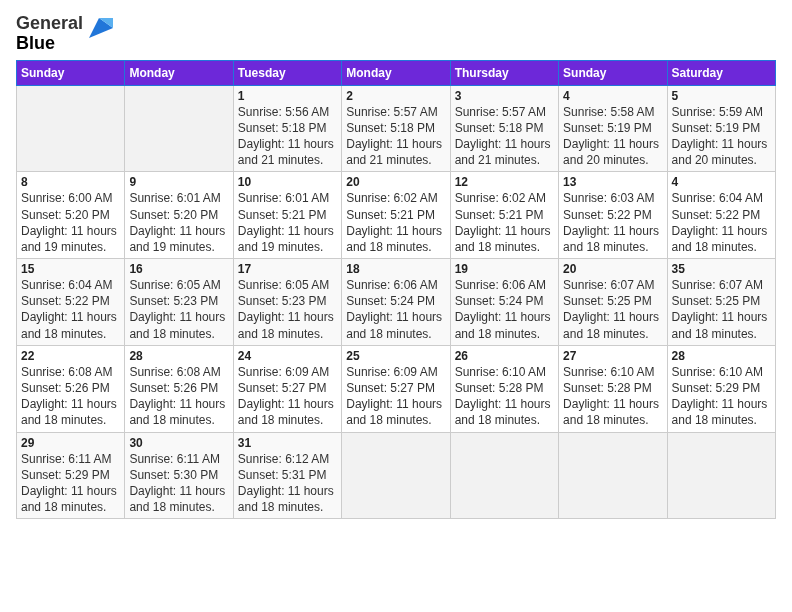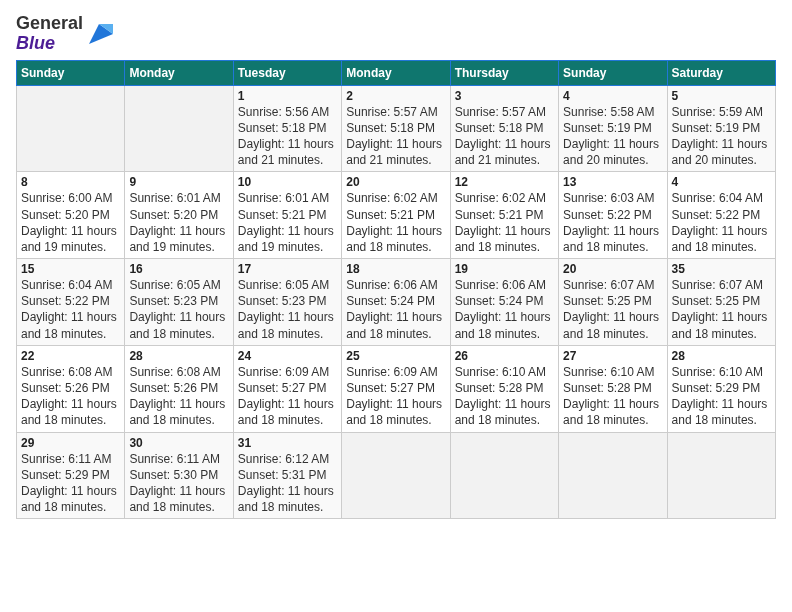--- a/index.html
+++ b/index.html
@@ -15,34 +15,32 @@
       padding: 10px 16px 8px 16px;
     }
     .header-row {
       display: flex;
       align-items: flex-start;
       justify-content: space-between;
       margin-bottom: 4px;
     }
     .logo {
       display: flex;
-      align-items: center;
       margin-top: 4px;
     }
     .logo-text {
       font-size: 18px;
       font-weight: bold;
       line-height: 1.1;
     }
     .logo-text .general {
       color: #333;
     }
     .logo-text .blue {
-      color: #4c1d95;
-      font-style: italic;
+      color: #000000;
     }
     .logo-icon {
       width: 28px;
       height: 28px;
       margin-left: 2px;
     }
     .title-block {
       text-align: right;
     }
     .month-title {
@@ -56,21 +54,21 @@
       color: #555;
       margin-top: 2px;
     }
     .calendar {
       width: 100%;
       border-collapse: collapse;
       table-layout: fixed;
       margin-top: 6px;
     }
     .calendar th {
-      background: #0f766e;
+      background: #6d28d9;
       color: #fff;
       font-size: 12px;
       font-weight: bold;
       padding: 5px 4px;
       text-align: left;
       border: 1px solid #2176d9;
     }
     .calendar td {
       border: 1px solid #ccc;
       vertical-align: top;

